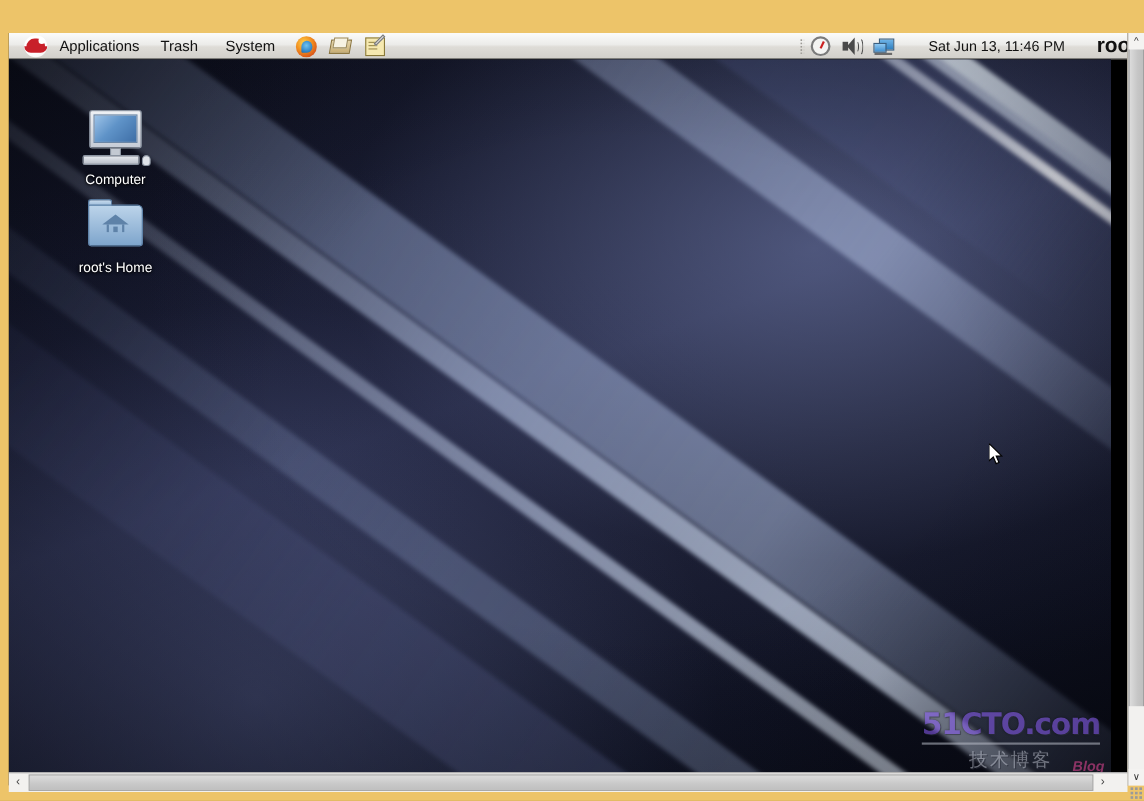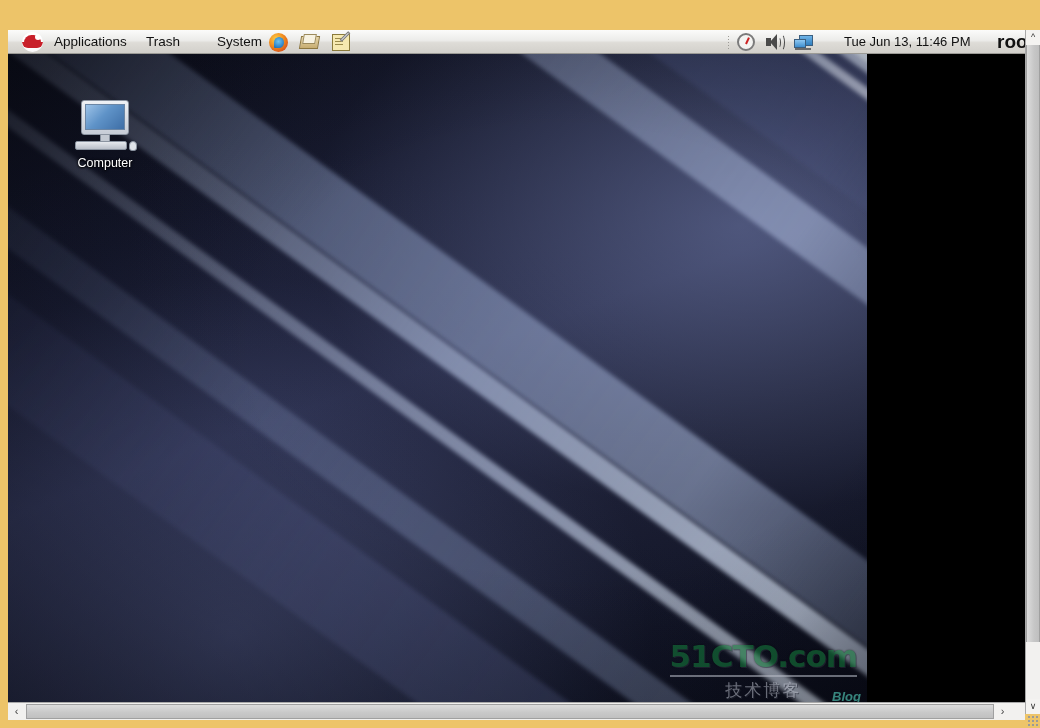--- a/index.html
+++ b/index.html
@@ -86,21 +86,21 @@
   #redhat-logo .notch {
     position:absolute; left:13px; top:2px; width:6px; height:6px;
     background:#fff; border-radius:50%;
   }
   .menu-item {
     position:absolute; top:0; height:24px; line-height:24px;
     padding:0 5px; font-size:13.5px; color:#111;
   }
   #menu-applications { left:41px; }
   #menu-places       { left:133px; }
-  #menu-system       { left:204px; }
+  #menu-system       { left:192px; }
 
   .launcher { position:absolute; top:3px; width:19px; height:19px; }
   
   #launch-firefox { left:261px; }
   #launch-firefox .fx-o {
     position:absolute; left:0; top:0; width:19px; height:19px; border-radius:50%;
     background:radial-gradient(circle at 38% 32%, #ffd24a 0%, #f08a1e 45%, #d6501a 80%, #a33312 100%);
   }
   #launch-firefox .fx-i {
     position:absolute; left:5px; top:4px; width:10px; height:11px; border-radius:50% 50% 50% 10%;
@@ -178,21 +178,21 @@
     position:absolute; left:836px; top:0; height:24px; line-height:24px;
     font-size:13px; color:#111;
   }
   #user-name {
     position:absolute; left:989px; top:0; height:24px; line-height:24px;
     font-size:19px; font-weight:bold; color:#111;
   }
 
   
   #desktop {
-    position:absolute; left:0; top:24px; width:859px; height:660px;
+    position:absolute; left:0; top:24px; width:1002px; height:660px;
     overflow:hidden;
     background:#0a0c16;
   }
   
   .wp { position:absolute; left:-200px; top:-240px; width:1500px; height:1200px; }
   #wp-base {
     left:0; top:0; width:1017px; height:660px;
     background:
       radial-gradient(ellipse 780px 520px at 72% 26%, rgba(120,132,180,0.50) 0%, rgba(40,44,72,0.15) 55%, transparent 78%),
       radial-gradient(ellipse 700px 600px at 22% 88%, rgba(96,106,156,0.45) 0%, rgba(30,34,60,0.12) 60%, transparent 82%),
@@ -201,32 +201,32 @@
   .streak {
     position:absolute;
     transform-origin:center center;
     filter:blur(2px);
   }
   #desktop-watermark {
     position:absolute; right:10px; bottom:12px;
     text-align:center; opacity:0.55; user-select:none;
   }
   #wm-main {
-    font-size:31px; font-weight:bold; letter-spacing:-1px;
-    color:#15803d; text-shadow:1px 1px 0 #2a2d3a, 0 0 2px #000;
+    font-size:27px; font-weight:bold; letter-spacing:-1px;
+    color:#8b5cf6; text-shadow:1px 1px 0 #2a2d3a, 0 0 2px #000;
     font-family:"DejaVu Sans", sans-serif;
   }
   #wm-rule { height:2px; background:#b9bdc8; margin:1px 0 2px 0; }
   #wm-sub {
     font-size:17px; color:#b6bac6; letter-spacing:2px;
     text-shadow:1px 1px 0 #2a2d3a;
   }
   #wm-blog {
     position:absolute; right:-4px; bottom:-2px;
-    font-size:13px; font-weight:bold; color:#5eead4; font-style:italic;
+    font-size:13px; font-weight:bold; color:#ec4899; font-style:italic;
   }
 
   
   .desk-icon {
     position:absolute; width:110px; text-align:center; cursor:default;
   }
   .desk-icon .glyph { height:58px; position:relative; }
   .desk-icon .cap {
     display:block; margin-top:2px;
     font-size:12.5px; color:#ffffff;
@@ -399,21 +399,21 @@
         <span class="cone"></span>
         <span class="w1"></span>
         <span class="w2"></span>
       </div>
       <div class="tray-icon" id="tray-network">
         <span class="mon-b"></span>
         <span class="mon-a"></span>
         <span class="base"></span>
       </div>
 
-      <div id="clock">Tue Jun 13, 11:46 PM</div>
+      <div id="clock">Sat Jun 13, 11:46 PM</div>
       <div id="user-name">root</div>
     </div>
 
     <div id="desktop">
       <div id="wp-base" class="wp"></div>
 
       <div class="streak" style="left:80px; top:-140px; width:1200px; height:26px; transform:rotate(36deg);
                   background:linear-gradient(to right, rgba(210,225,250,0) 0%, rgba(205,222,250,0.50) 40%, rgba(235,245,255,0.88) 68%, rgba(200,218,245,0.25) 100%);"></div>
       <div class="streak" style="left:60px; top:-110px; width:1200px; height:10px; transform:rotate(36deg);
                   background:linear-gradient(to right, rgba(200,216,245,0) 0%, rgba(225,238,255,0.75) 55%, rgba(255,255,255,0.95) 80%, rgba(210,226,250,0.2) 100%);"></div>
@@ -438,20 +438,32 @@
         <div class="glyph">
           <span class="cmp-screen"></span>
           <span class="cmp-glass"></span>
           <span class="cmp-neck"></span>
           <span class="cmp-kbd"></span>
           <span class="cmp-mouse"></span>
         </div>
         <span class="cap">Computer</span>
       </div>
 
+      <div class="desk-icon" id="icon-home">
+        <div class="glyph">
+          <span class="fld-tab"></span>
+          <span class="fld-body"></span>
+          <span class="fld-house">
+            <span class="roof"></span>
+            <span class="wall"></span>
+            <span class="door"></span>
+          </span>
+        </div>
+        <span class="cap">root's Home</span>
+      </div>
 
 
       <div id="desktop-watermark">
         <div id="wm-main">51CTO.com</div>
         <div id="wm-rule"></div>
         <div id="wm-sub">技术博客</div>
         <div id="wm-blog">Blog</div>
       </div>
 
       <div id="mouse-cursor" style="left: 891px; top: 349px;">

